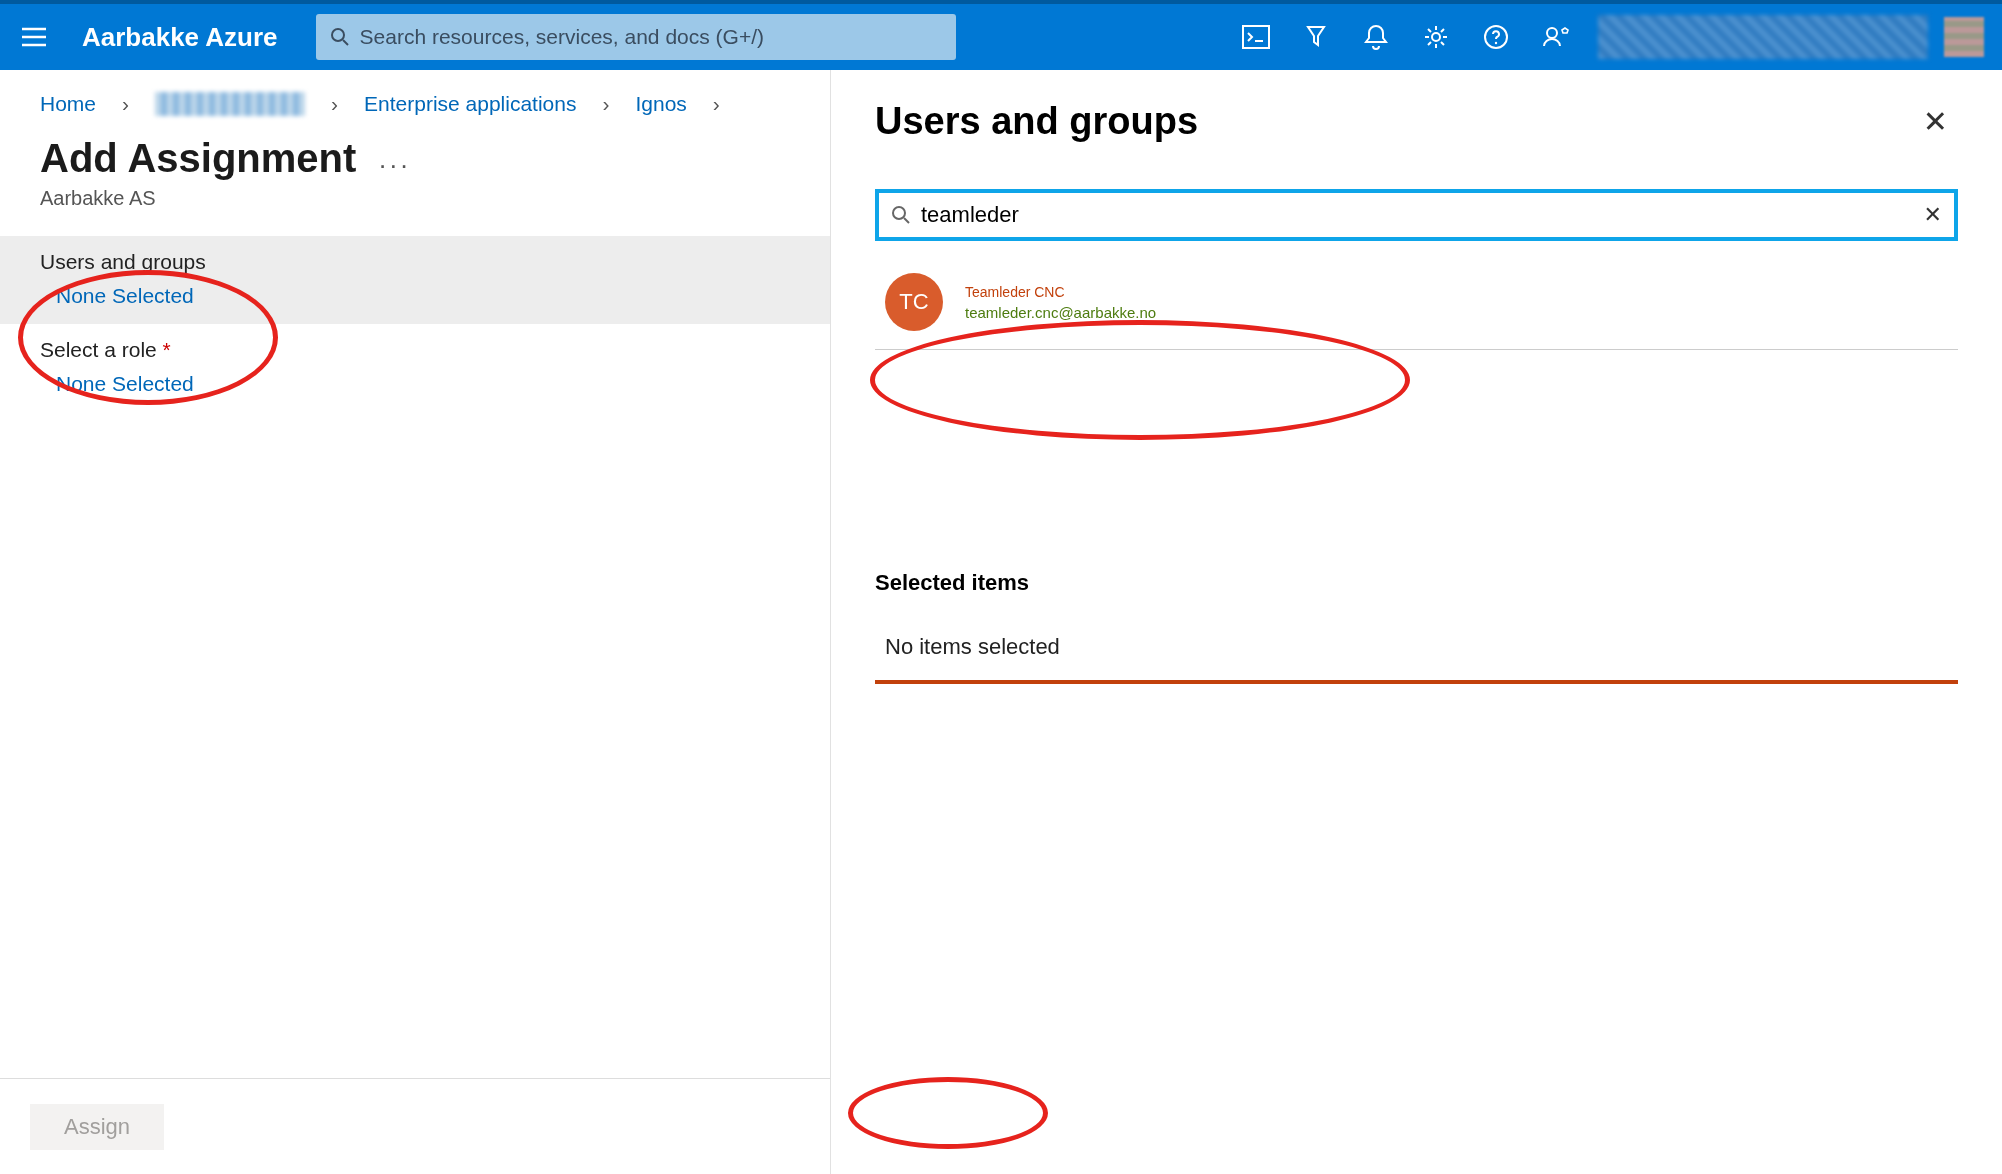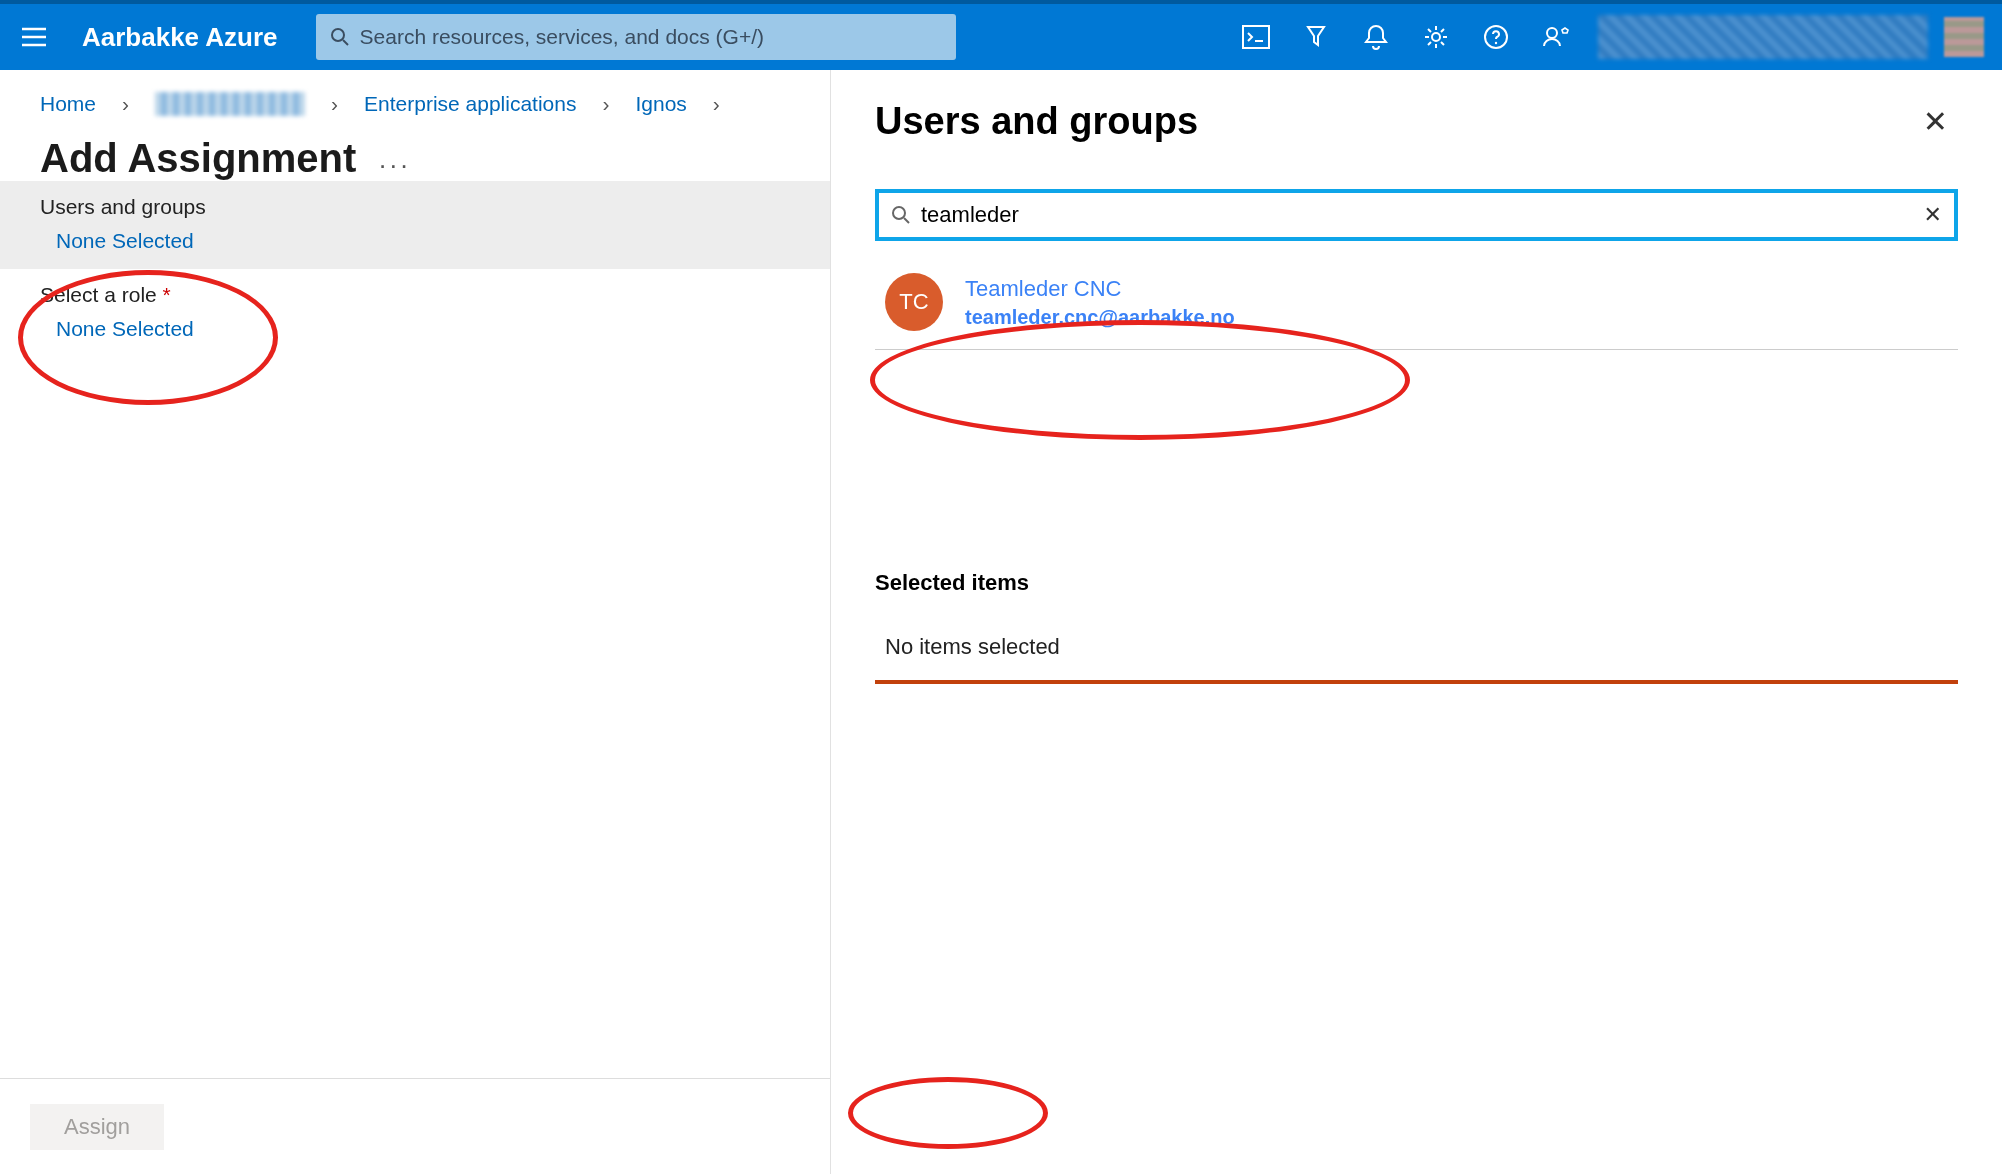--- a/index.html
+++ b/index.html
@@ -126,22 +126,22 @@
     padding: 10px 6px 18px 10px;
     border-bottom:1px solid #ccc;
     cursor:pointer;
   }
   .result .badge {
     width:58px; height:58px; border-radius:50%;
     background:#d95c2c; color:#fff;
     display:flex;align-items:center;justify-content:center;
     font-size:22px;
   }
-  .result .rname { font-size:22px; color:#3b82f6; }
-  .result .rmail { font-size:20px; color:#3b82f6; padding-top:4px;font-weight:bold; }
+  .result .rname { font-size:14px; color:#c2410c; }
+  .result .rmail { font-size:15px; color:#4d7c0f; padding-top:4px; }
   .selitems-hdr { font-size:22px; font-weight:600; padding: 220px 44px 0 44px; }
   .selitems-empty {
     margin: 28px 44px 0 44px;
     border-bottom:4px solid #c2410c;
     padding: 10px 4px 20px 10px;
     font-size:22px; color:#222;
   }
   .rightpane .footerbar { padding-left:18px; }
   
   .annot {
@@ -220,20 +220,21 @@
       <span class="chev">›</span>
       <a>Enterprise applications</a>
       <span class="chev">›</span>
       <a>Ignos</a>
       <span class="chev">›</span>
     </div>
     <div class="page-title-row">
       <div class="page-title">Add Assignment</div>
       <div class="ellipsis">···</div>
     </div>
+    <div class="subtitle">Aarbakke AS</div>
 
     <div class="leftpane-body">
       <div class="section shaded" style="position:relative;">
         <div class="lbl">Users and groups</div>
         <span class="link">None Selected</span>
       </div>
       <div class="section">
         <div class="lbl req">Select a role</div>
         <span class="link">None Selected</span>
       </div>

